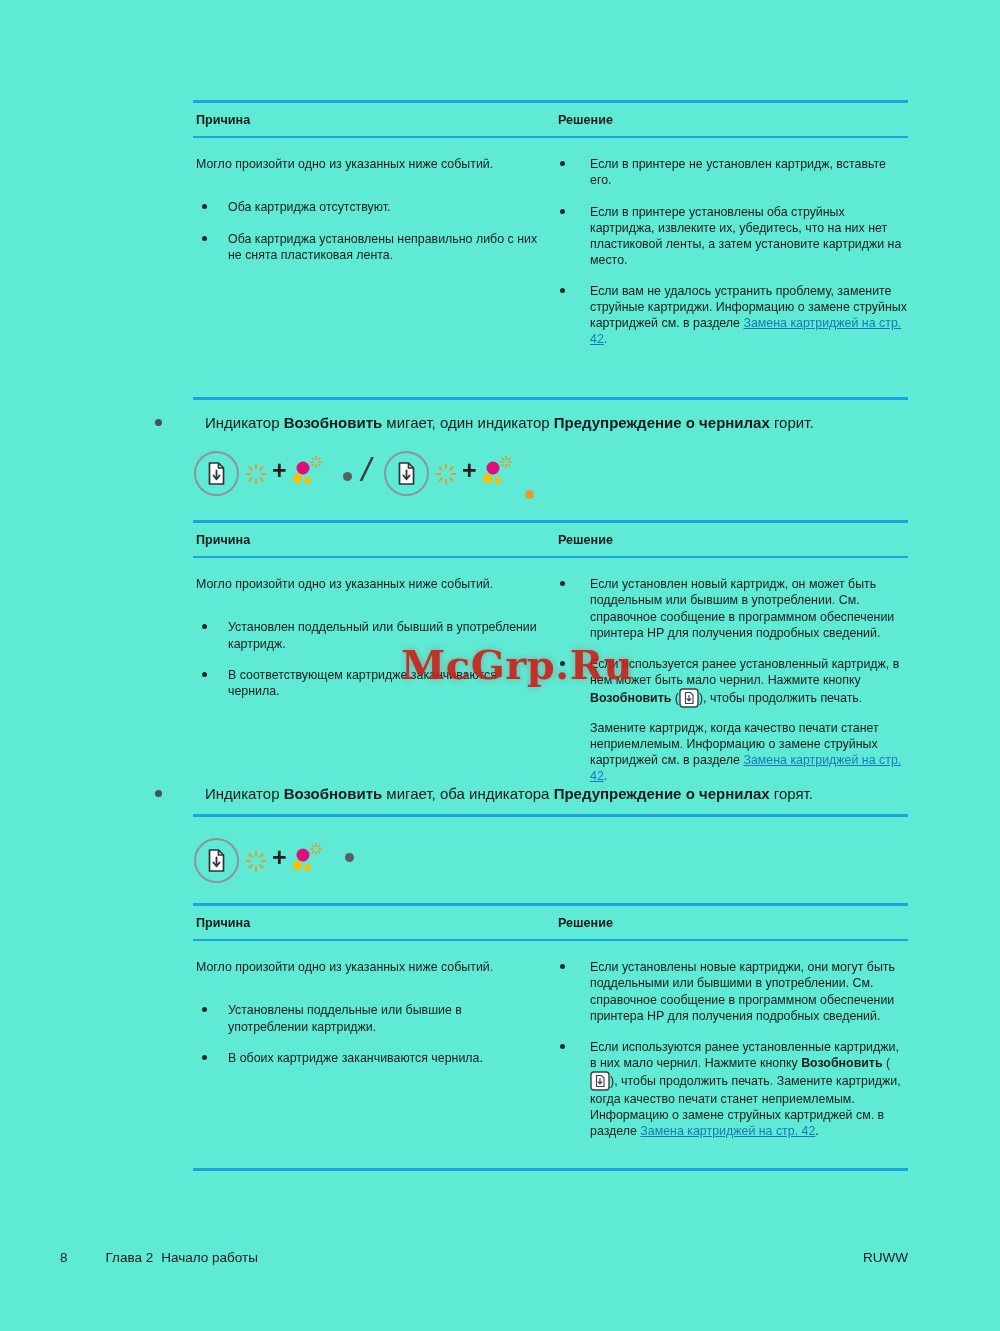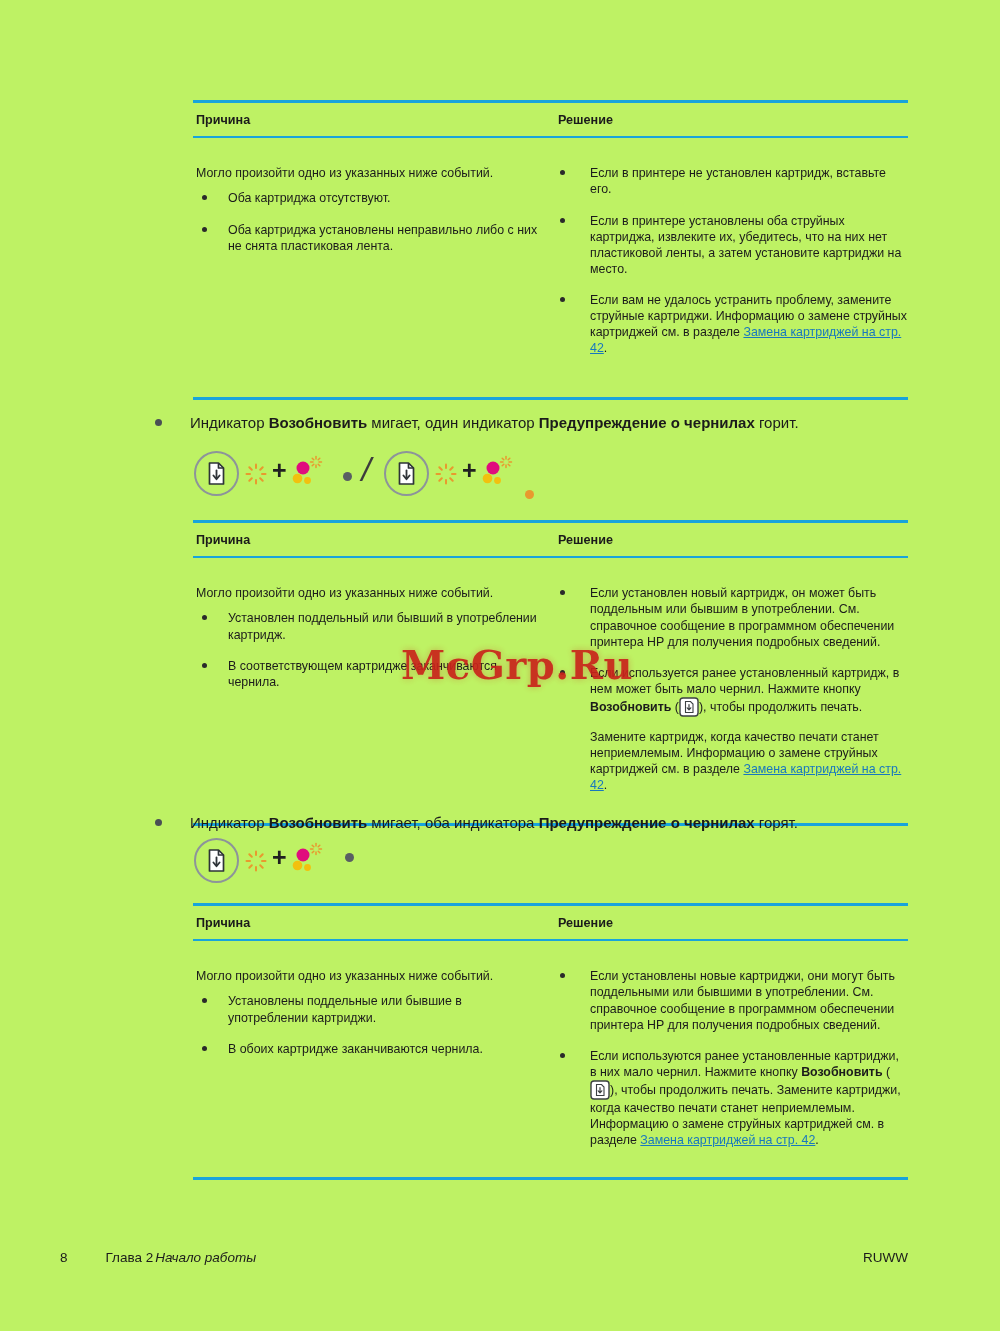--- a/index.html
+++ b/index.html
@@ -2,51 +2,51 @@
 <html><head>
 <meta charset="utf-8">
 <style>
   :root{
     --blue:#18a4dc;
     --link:#1878be;
     --ink:#1b1b1b;
   }
   *{margin:0;padding:0;box-sizing:border-box;}
   html,body{background:#ffffff;}
-  .page{position:relative;width:1000px;height:1331px;background:#bef264;margin:0 auto;
+  .page{position:relative;width:1000px;height:1331px;background:#5eead4;margin:0 auto;
         font-family:"Liberation Sans", sans-serif;color:var(--ink);overflow:hidden;}
 
   
   .ctable{position:absolute;left:193px;width:715px;
           border-top:3px solid var(--blue);border-bottom:3px solid var(--blue);
           font-size:12.4px;line-height:1.3;}
   .thead{display:flex;border-bottom:2px solid var(--blue);padding:9px 0 8px;}
   .th{font-weight:bold;font-size:12.6px;}
   .colcause{width:365px;padding-right:18px;}
   .colsol{flex:1;}
   .th.colcause{padding-left:3px;}
-  .tbody{display:flex;padding-top:27px;padding-bottom:14px;}
+  .tbody{display:flex;padding-top:18px;padding-bottom:14px;}
   #table1 .tbody{min-height:259px;}
   #table2 .tbody{min-height:226px;}
   #table3 .tbody{min-height:223px;}
   .intro{margin-left:3px;}
   .blist{list-style:none;}
-  .cause-list{margin-top:9px;}
+  .cause-list{margin-top:27px;}
   .cause-list li{position:relative;padding-left:35px;margin-bottom:15px;}
   .cause-list li::before{content:"";position:absolute;left:9px;top:5px;width:5px;height:5px;border-radius:50%;background:#2a2a2a;}
   .sol-list li{position:relative;padding-left:32px;margin-bottom:15px;}
   .sol-list li::before{content:"";position:absolute;left:2px;top:5px;width:5px;height:5px;border-radius:50%;background:#2a2a2a;}
   .doclink{color:var(--link);text-decoration:underline;cursor:pointer;}
   .para2{margin-top:12px;}
   .inline-icon svg{vertical-align:-6px;}
 
   
   .headline{position:absolute;left:155px;width:760px;font-size:15px;display:flex;line-height:1.3;}
   .hbullet{flex:none;width:7px;height:7px;border-radius:50%;background:#4a4f54;margin-top:6px;}
-  .htext{margin-left:28px;}
+  .htext{margin-left:43px;}
 
   
   .iconrow{position:absolute;left:193px;height:66px;display:flex;align-items:flex-start;}
   .resume-svg{width:47px;height:47px;display:block;}
   .spark{margin:13px 0 0 5px;display:block;}
   .plus{font-size:25px;font-weight:bold;margin:8px 0 0 5px;line-height:1;color:#202020;}
   .inkicon{margin:5px 0 0 4px;display:block;}
   .dot{width:9px;height:9px;border-radius:50%;flex:none;}
   .dot.gray{background:#595e63;}
   .dot.orange{background:#e89a2e;}
@@ -59,21 +59,21 @@
 
   
   #watermark{position:absolute;top:641px;left:401px;z-index:6;pointer-events:none;
              font-family:"DejaVu Serif", serif;font-weight:bold;font-size:40px;
              color:#c9231b;opacity:.92;letter-spacing:.5px;
              text-shadow:0 0 7px rgba(201,35,27,.35);}
 
   
   #footer{position:absolute;top:1250px;left:60px;right:92px;display:flex;align-items:baseline;font-size:13.5px;}
   #footer .chap{margin-left:38px;}
-  #footer .sect{margin-left:2px;font-style:italic;}
+  #footer .sect{margin-left:8px;}
   #footer .ruww{margin-left:auto;}
 </style>
 </head>
 <body>
 
 <div class="page">
 
   <section class="ctable" id="table1" style="top:100px">
     <div class="thead">
       <div class="th colcause">Причина</div>
@@ -216,21 +216,21 @@
                   </svg></span><span>), чтобы продолжить печать.</span></p>
             <p class="para2"><span>Замените картридж, когда качество печати станет неприемлемым. Информацию о замене струйных картриджей см. в разделе </span><a href="#" class="doclink">Замена картриджей на стр. 42</a><span>.</span></p>
           </li>
         </ul>
       </div>
     </div>
   </section>
 
   <div id="watermark">McGrp.Ru</div>
 
-  <div class="headline" id="headline2" style="top:813px">
+  <div class="headline" id="headline2" style="top:784px">
     <span class="hbullet"></span>
     <p class="htext"><span>Индикатор </span><b>Возобновить</b><span> мигает, оба индикатора </span><b>Предупреждение о чернилах</b><span> горят.</span></p>
   </div>
 
   <div class="iconrow" id="icons2" style="top:837px">
     <span>
       <svg class="resume-svg" viewBox="0 0 47 47">
         <circle cx="23.5" cy="23.5" r="21.5" fill="none" stroke="#8d949a" stroke-width="2"></circle>
         <path d="M16.5 13 h9 l5 5 v16 h-14 z" fill="#fff" stroke="#2e3338" stroke-width="1.7" stroke-linejoin="round"></path>
         <path d="M25.5 13 v5 h5" fill="none" stroke="#2e3338" stroke-width="1.7" stroke-linejoin="round"></path>

